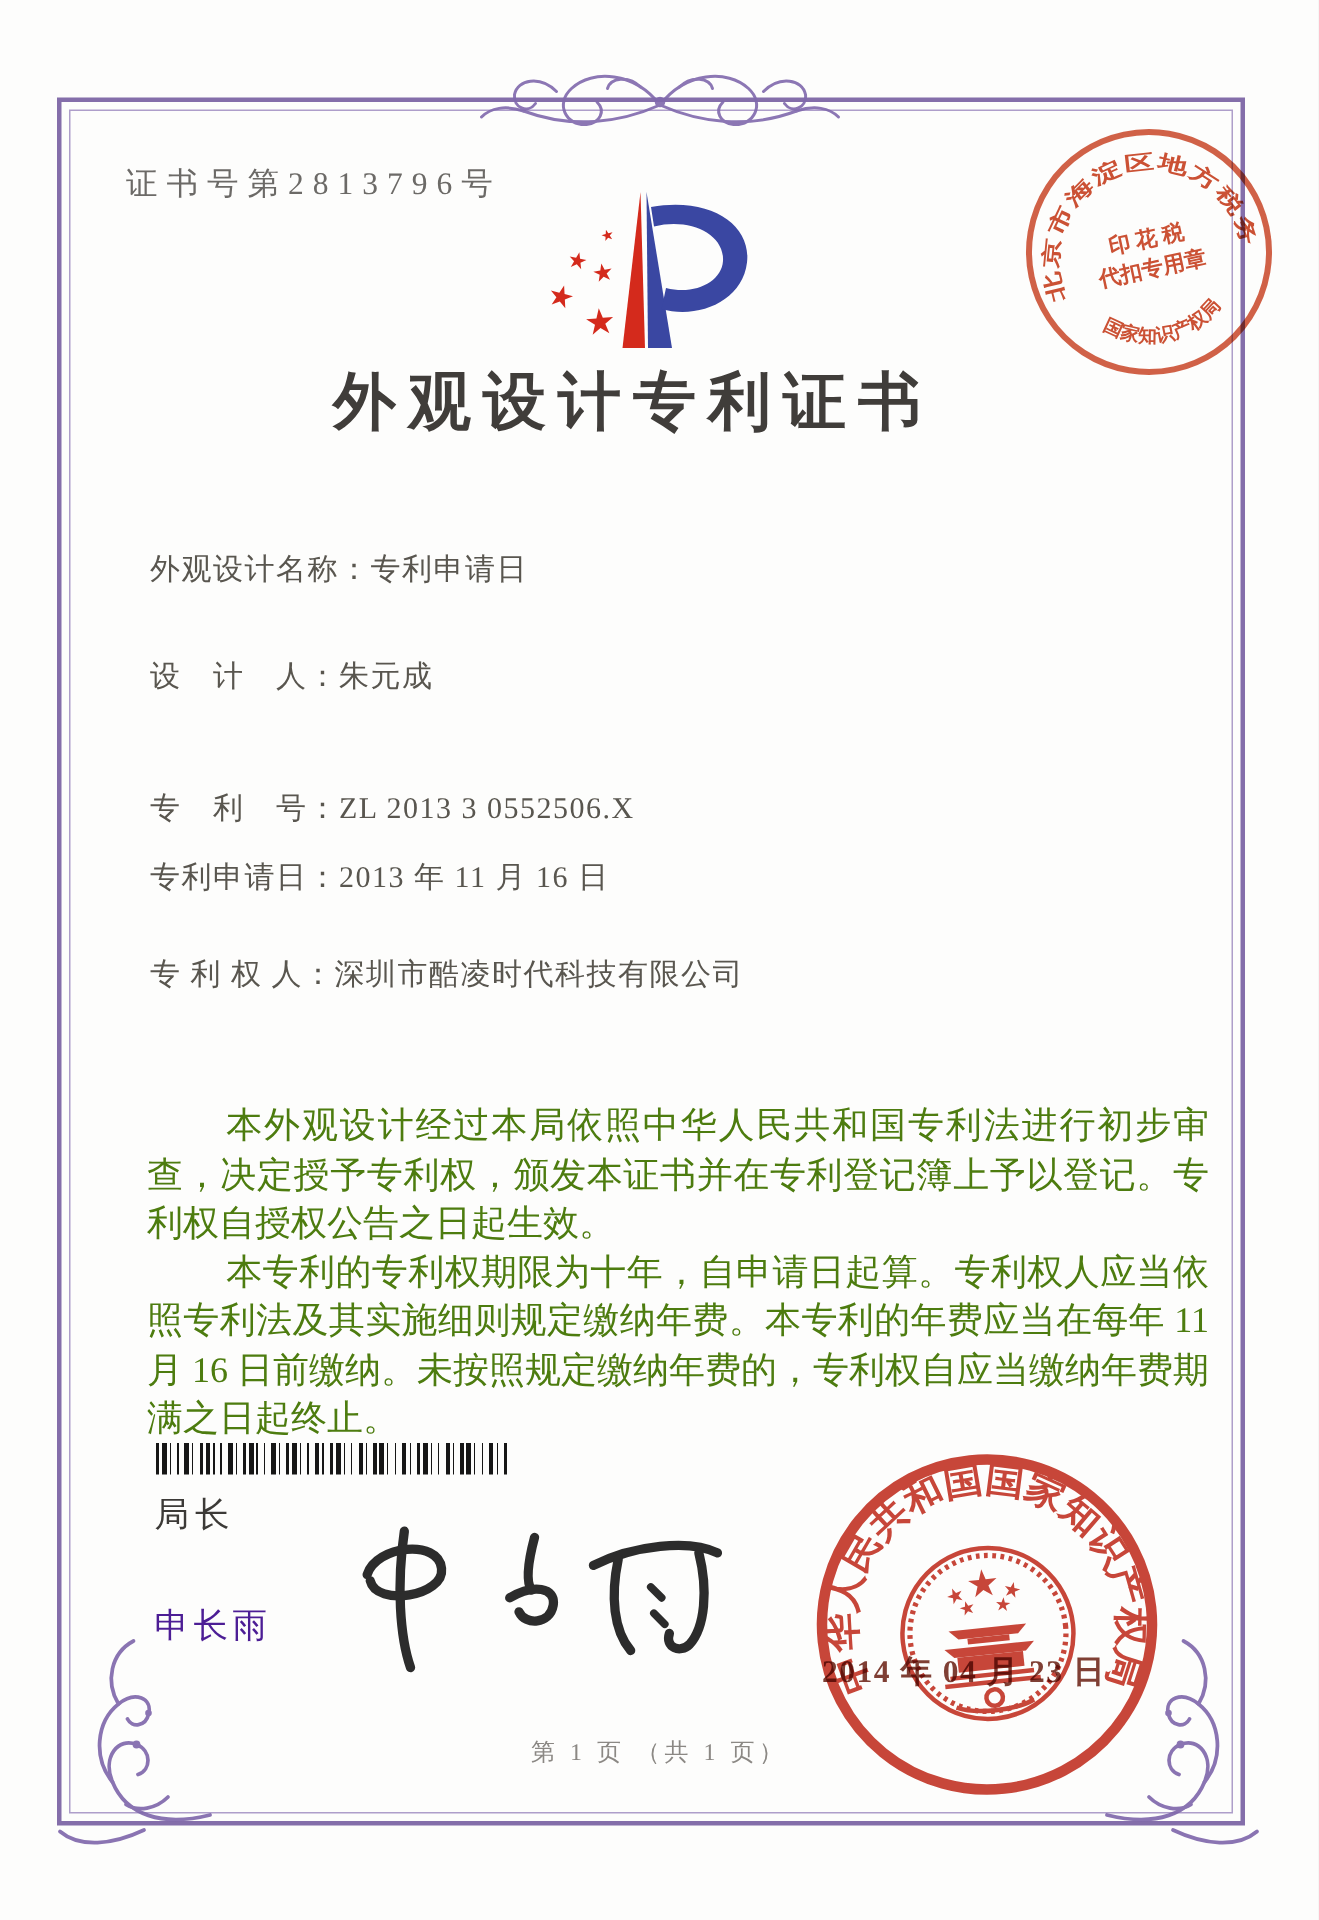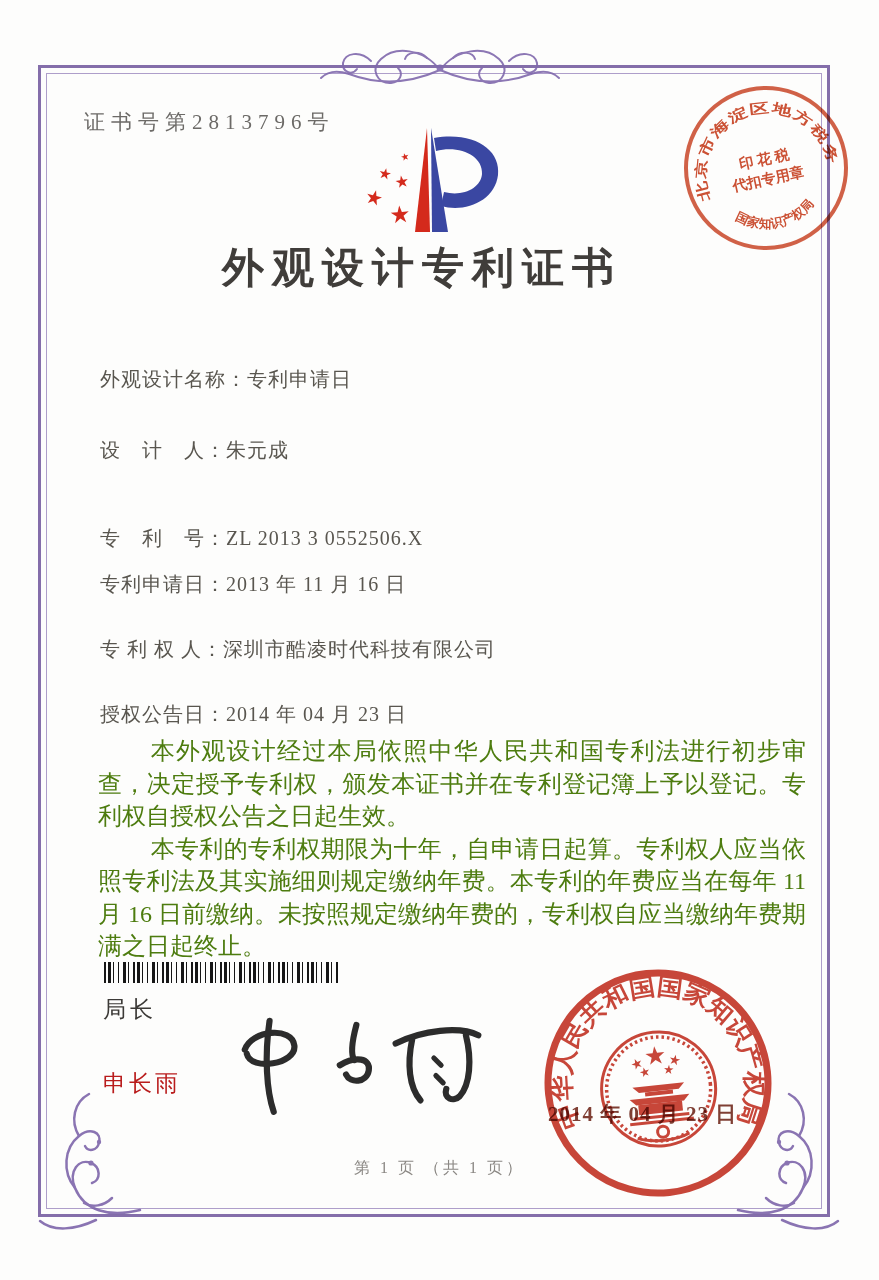--- a/index.html
+++ b/index.html
@@ -30,21 +30,21 @@
     line-height:32.5px;color:#4d7c0f;text-align:justify;}
   .paras p{margin:0;text-indent:2.2em;}
   
   .barcode{position:absolute;left:104px;top:962px;width:234px;height:21px;
     background:repeating-linear-gradient(90deg,
       #161616 0 2px,transparent 2px 4px,#161616 4px 7px,transparent 7px 9px,
       #161616 9px 10px,transparent 10px 14px,#161616 14px 15px,transparent 15px 19px,
       #161616 19px 22px,transparent 22px 24px,#161616 24px 25px,transparent 25px 29px);}
   
   .signer-title{position:absolute;left:103px;top:994px;font-size:23px;letter-spacing:4px;color:#3c3a37;}
-  .signer-name{position:absolute;left:103px;top:1068px;font-size:23px;letter-spacing:3px;color:#b91c1c;font-family:Liberation Mono, monospace;}
+  .signer-name{position:absolute;left:103px;top:1068px;font-size:23px;letter-spacing:3px;color:#4c1d95;font-family:Liberation Mono, monospace;}
   .signature{position:absolute;left:205px;top:996px;width:280px;height:124px;}
   
   .tax-seal{position:absolute;left:678px;top:80px;width:176px;height:176px;}
   .tax-seal svg,.main-seal svg{mix-blend-mode:multiply;}
   .main-seal{position:absolute;left:540px;top:965px;width:236px;height:236px;}
   .seal-date{position:absolute;left:548px;top:1100px;font-size:21px;font-weight:bold;
     letter-spacing:1px;color:#6e2417;opacity:.88;mix-blend-mode:multiply;}
   
   .footer{position:absolute;left:0;top:1158px;width:879px;text-align:center;
     font-size:16px;letter-spacing:3px;color:#8b8884;}
@@ -128,23 +128,20 @@
     <span>设　计　人：</span><span>朱元成</span>
   </div>
   <div class="field f3">
     <span>专　利　号：</span><span>ZL 2013 3 0552506.X</span>
   </div>
   <div class="field f4">
     <span>专利申请日：</span><span>2013 年 11 月 16 日</span>
   </div>
   <div class="field f5">
     <span>专 利 权 人：</span><span>深圳市酷凌时代科技有限公司</span>
-  </div>
-  <div class="field f6">
-    <span>授权公告日：</span><span>2014 年 04 月 23 日</span>
   </div>
 
   <div class="paras">
     <p>本外观设计经过本局依照中华人民共和国专利法进行初步审查，决定授予专利权，颁发本证书并在专利登记簿上予以登记。专利权自授权公告之日起生效。</p>
     <p>本专利的专利权期限为十年，自申请日起算。专利权人应当依照专利法及其实施细则规定缴纳年费。本专利的年费应当在每年 11 月 16 日前缴纳。未按照规定缴纳年费的，专利权自应当缴纳年费期满之日起终止。</p>
   </div>
 
   <div class="barcode"></div>
 
   <div class="signer-title">局长</div>

